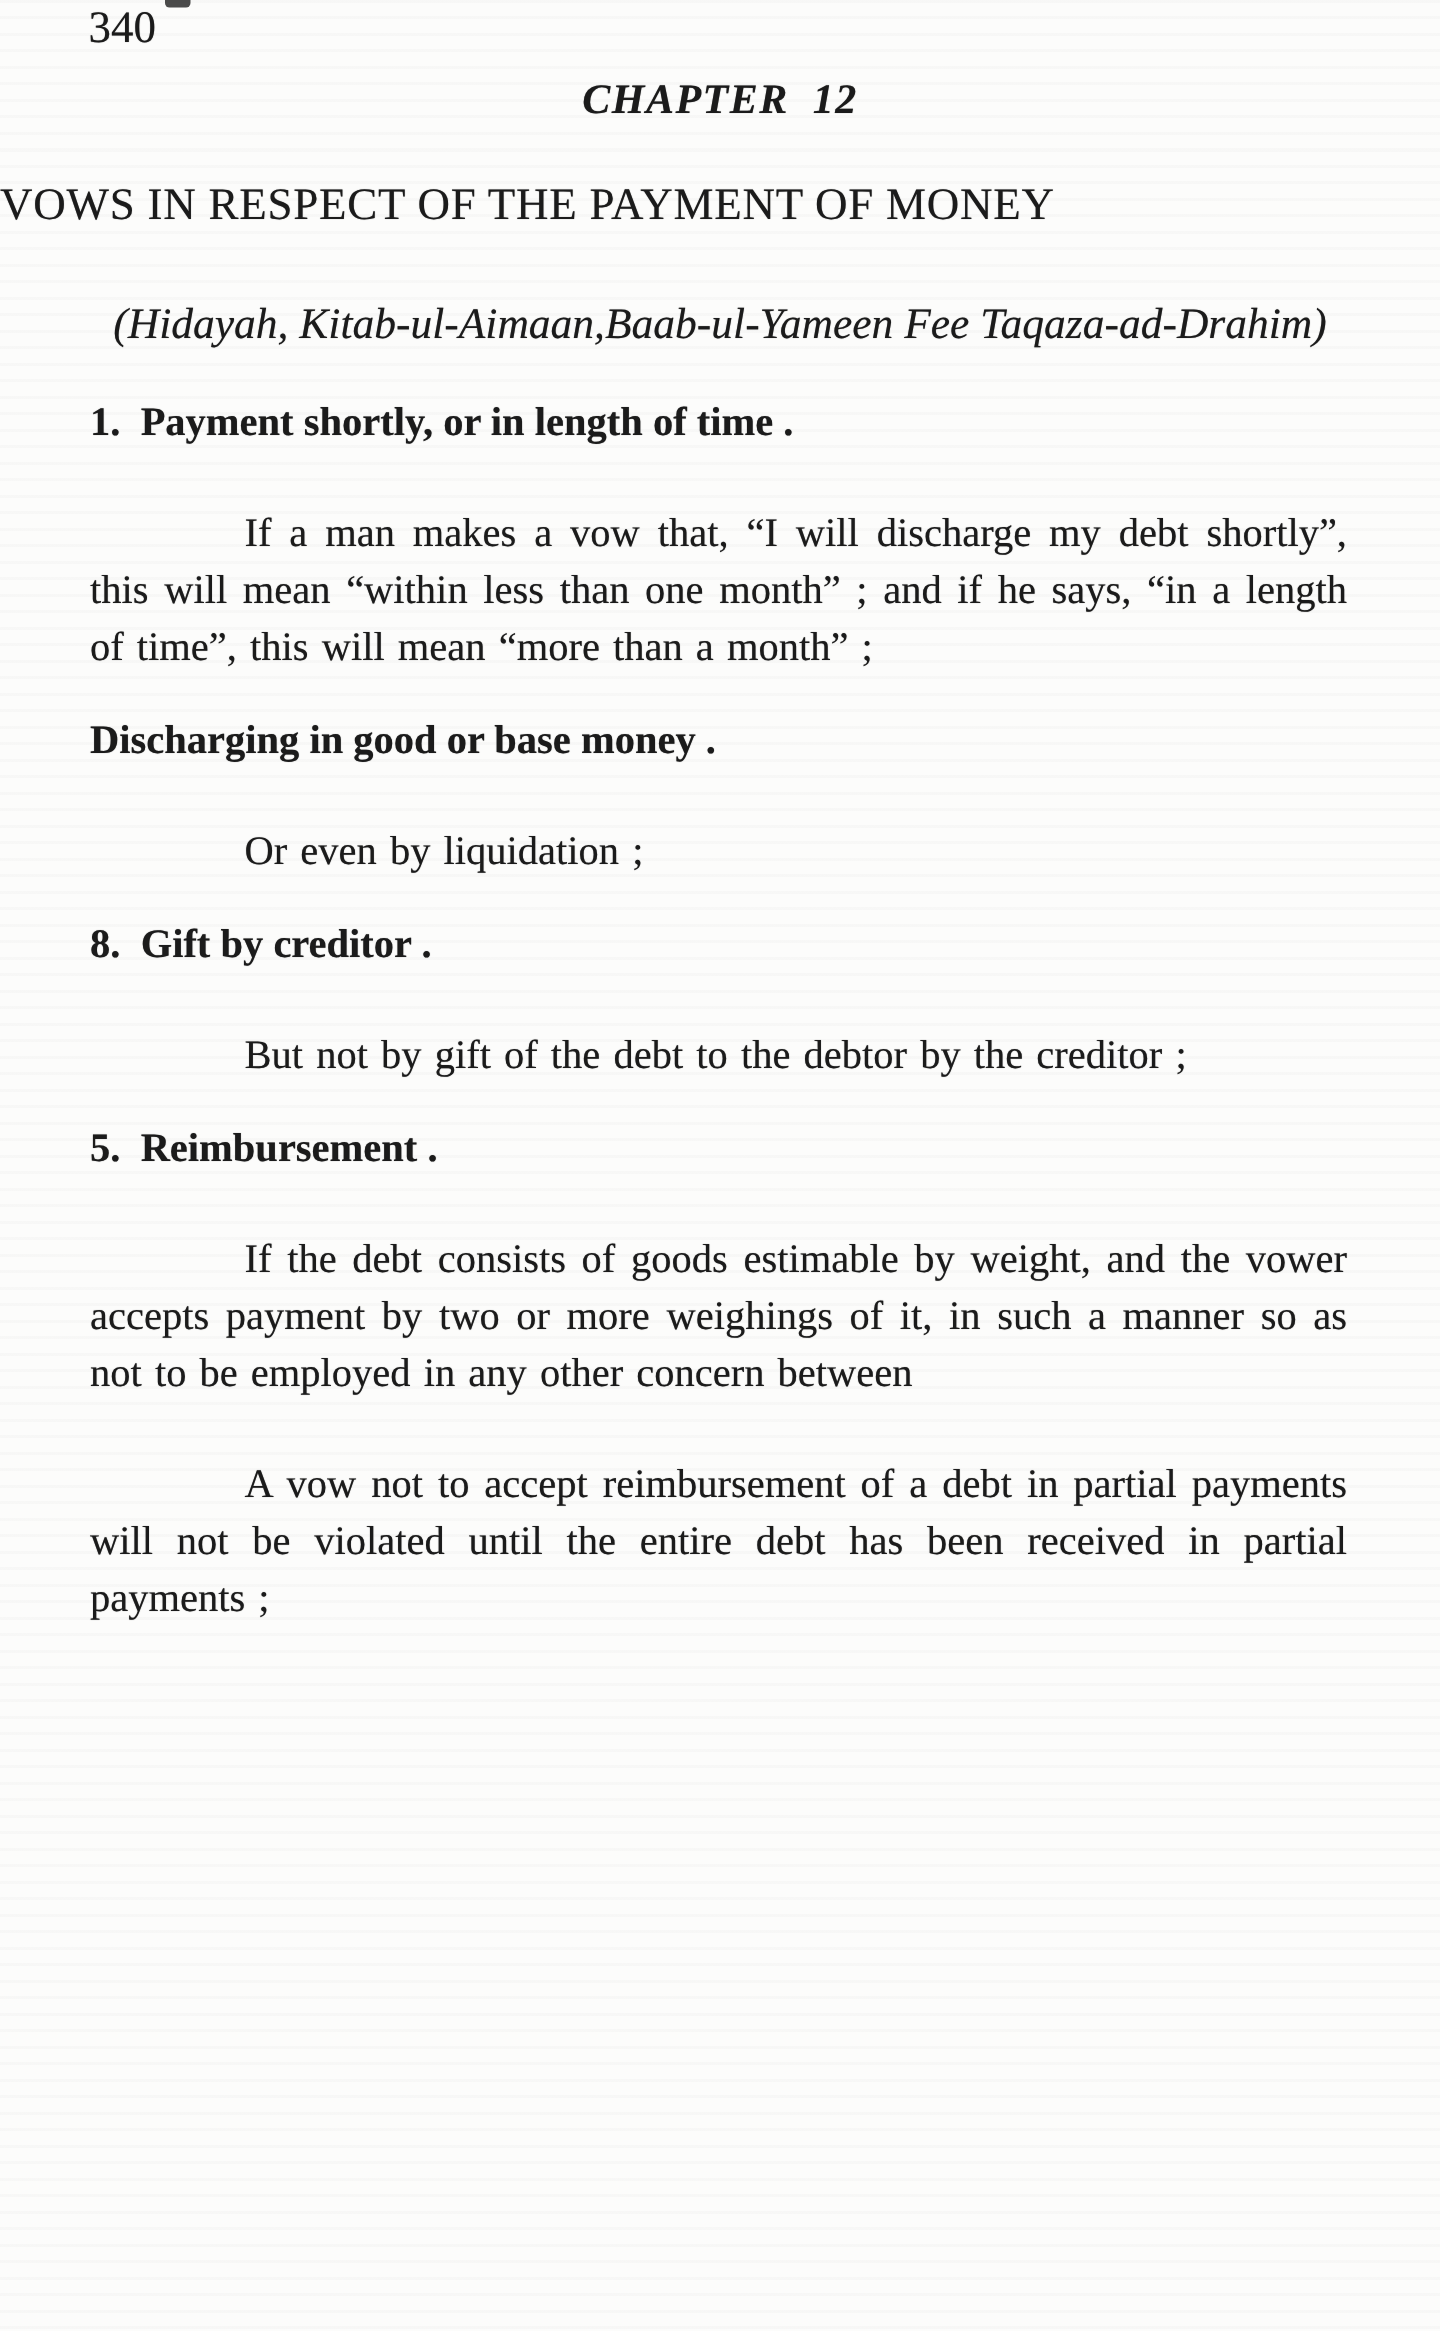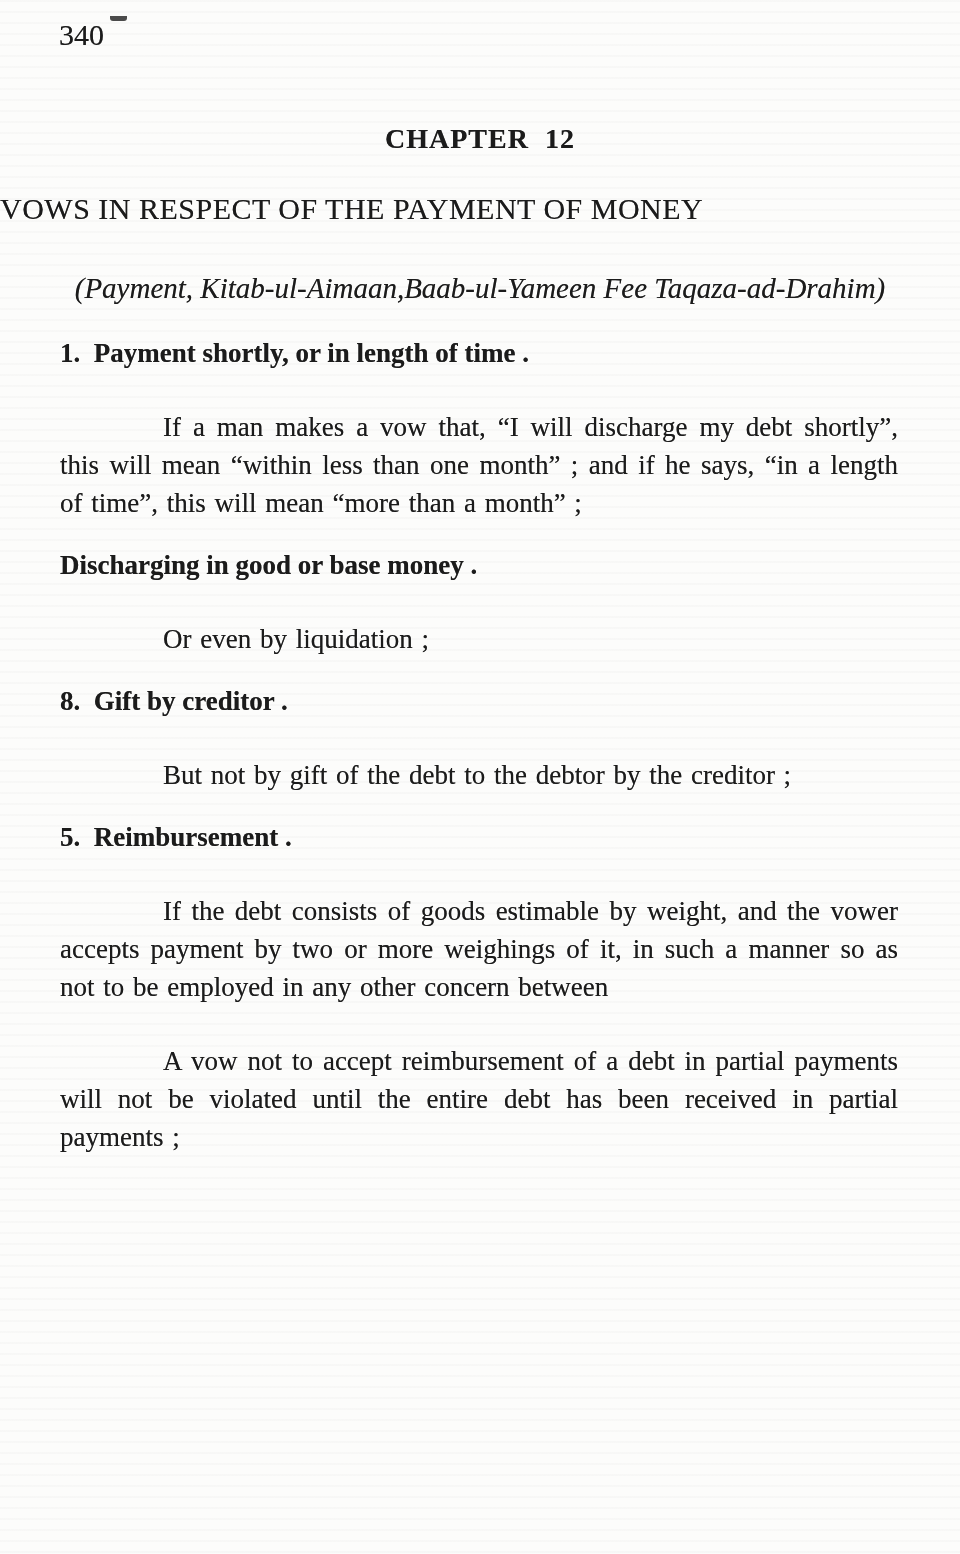--- a/index.html
+++ b/index.html
@@ -36,28 +36,29 @@
     opacity: 0.85;
   }
   .page-number {
     position: absolute;
     top: 2px;
     left: 59px;
     font-size: 30px;
     line-height: 34px;
   }
   .chapter {
-    margin: 16px;
-    padding-top: 106px;
+    margin: 0;
+    padding-top: 50px;
     text-align: center;
     font-size: 28px;
     font-weight: bold;
     letter-spacing: 1px;
     line-height: 34px;
     white-space: pre-wrap;
+    font-style: italic;
   }
   .title {
     margin: 36px 0 16px 0;
     text-align: left;
     font-size: 30px;
     font-weight: normal;
     letter-spacing: 0.5px;
     line-height: 34px;
   }
   .source {
@@ -88,21 +89,21 @@
   }
 </style>
 </head>
 <body>
 
 <div class="page">
   <div class="scan-artifact"></div>
   <div class="page-number">340</div>
   <h1 class="chapter">CHAPTER  12</h1>
   <h2 class="title">VOWS IN RESPECT OF THE PAYMENT OF MONEY</h2>
-  <div class="source">(Payment, Kitab-ul-Aimaan,Baab-ul-Yameen Fee Taqaza-ad-Drahim)</div>
+  <div class="source">(Hidayah, Kitab-ul-Aimaan,Baab-ul-Yameen Fee Taqaza-ad-Drahim)</div>
   <div class="sections">
       <div class="sec-heading">1.  Payment shortly, or in length of time .</div>
       <div class="sec-paragraph">If a man makes a vow that, “I will discharge my debt shortly”, this will mean “within less than one month” ; and if he says, “in a length of time”, this will mean “more than a month” ;</div>
       <div class="sec-heading">Discharging in good or base money .</div>
       <div class="sec-paragraph">Or even by liquidation ;</div>
       <div class="sec-heading">8.  Gift by creditor .</div>
       <div class="sec-paragraph">But not by gift of the debt to the debtor by the creditor ;</div>
       <div class="sec-heading">5.  Reimbursement .</div>
       <div class="sec-paragraph">If the debt consists of goods estimable by weight, and the vower accepts payment by two or more weighings of it, in such a manner so as not to be employed in any other concern between</div>
       <div class="sec-paragraph">A vow not to accept reimbursement of a debt in partial payments will not be violated until the entire debt has been received in partial payments ;</div>

